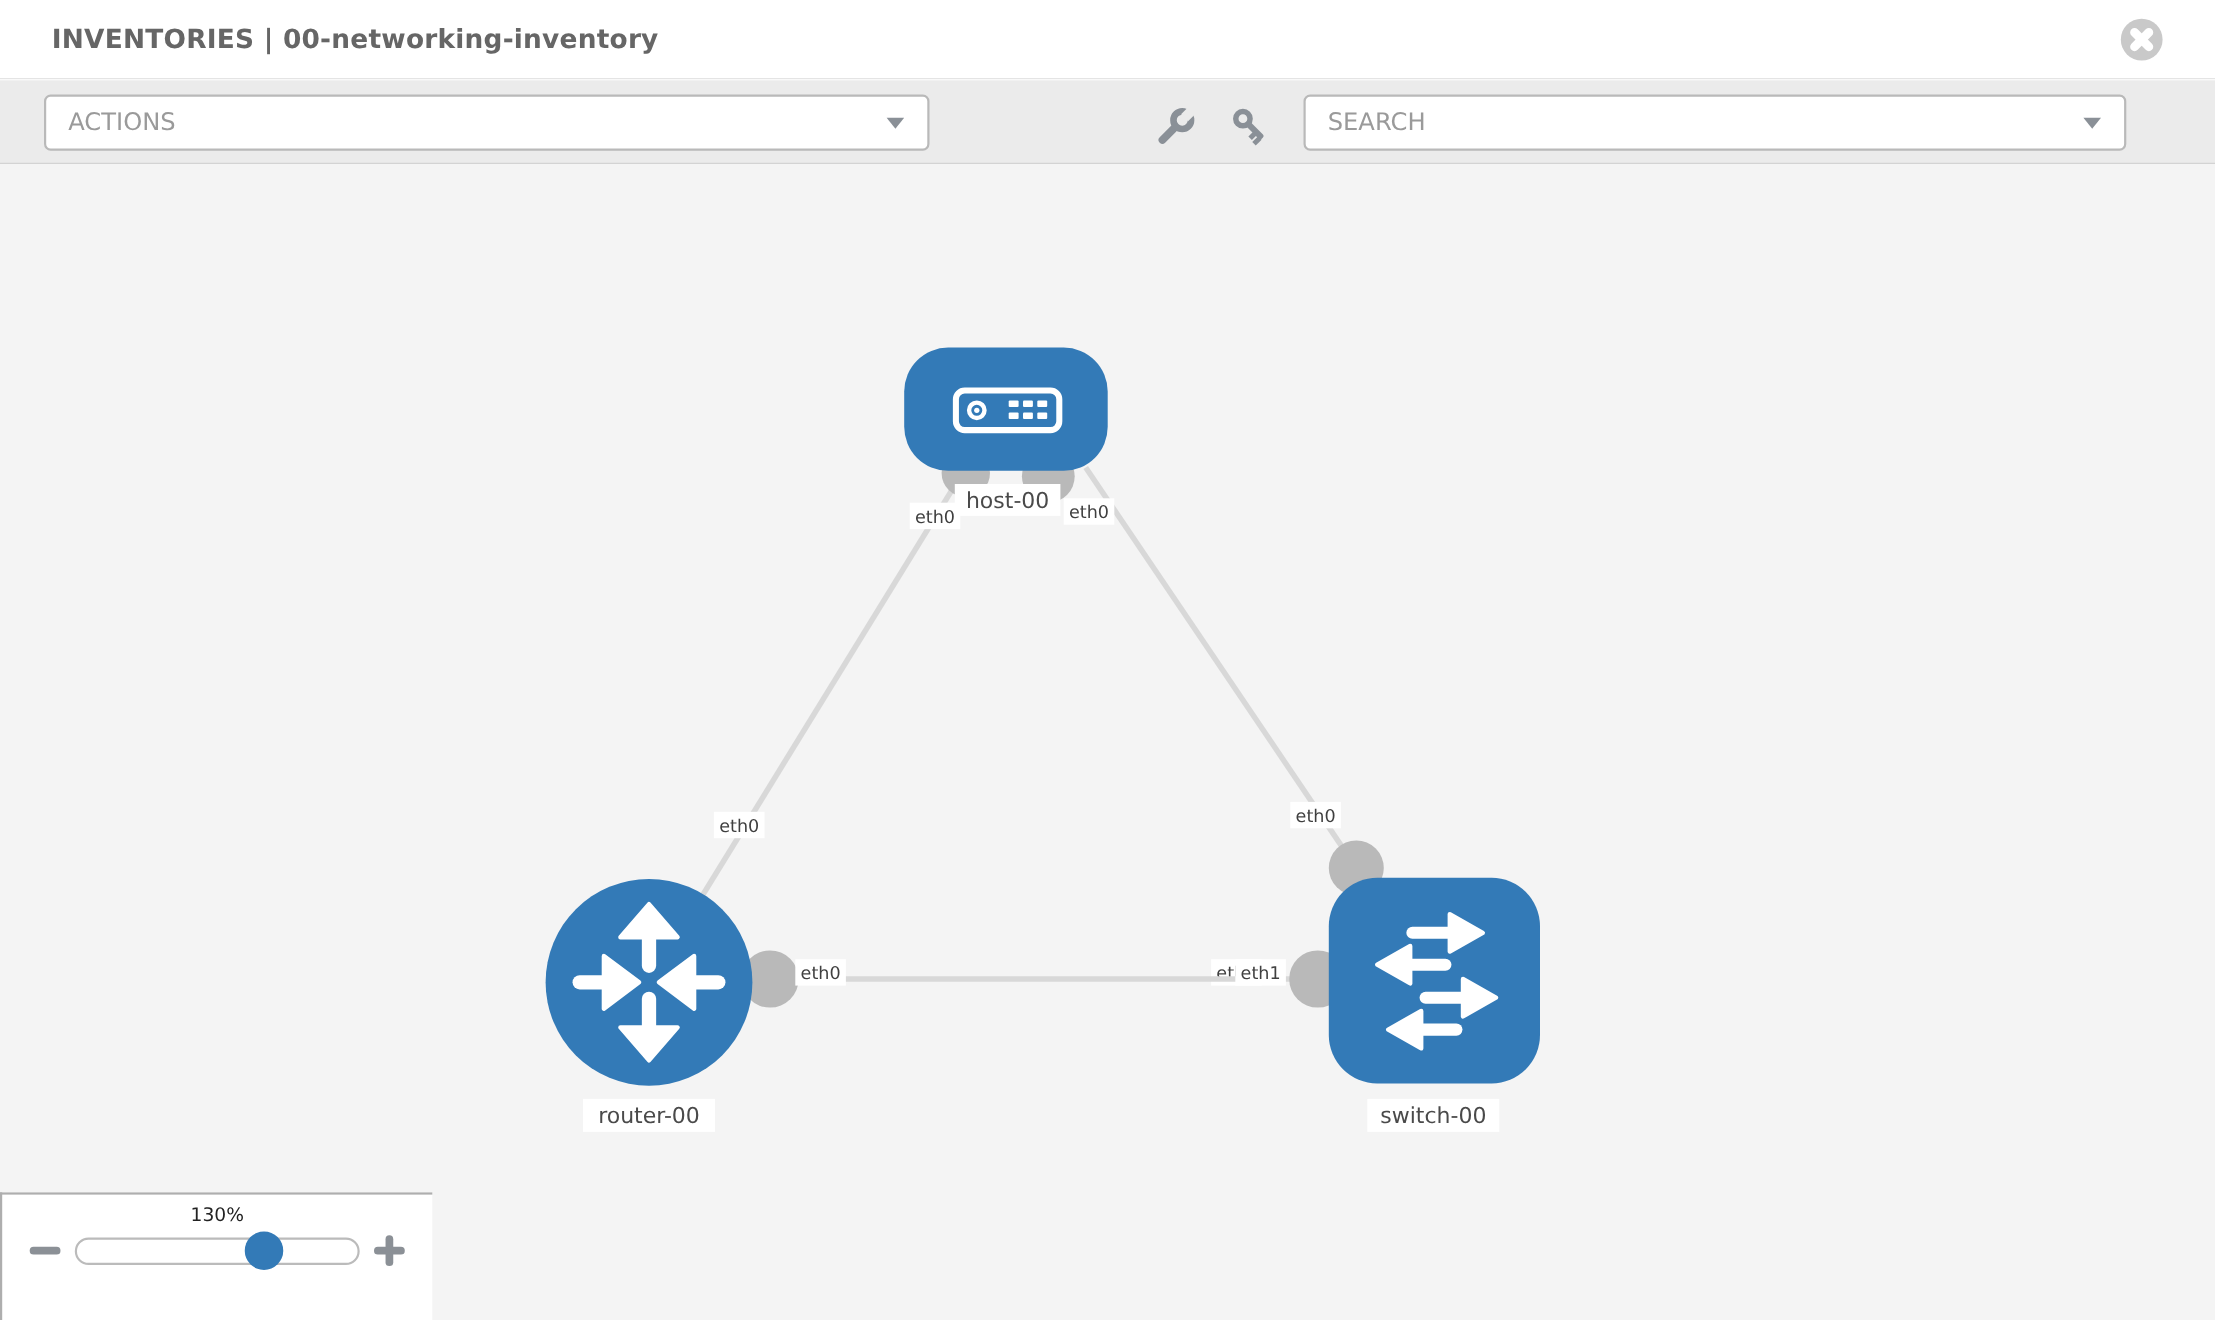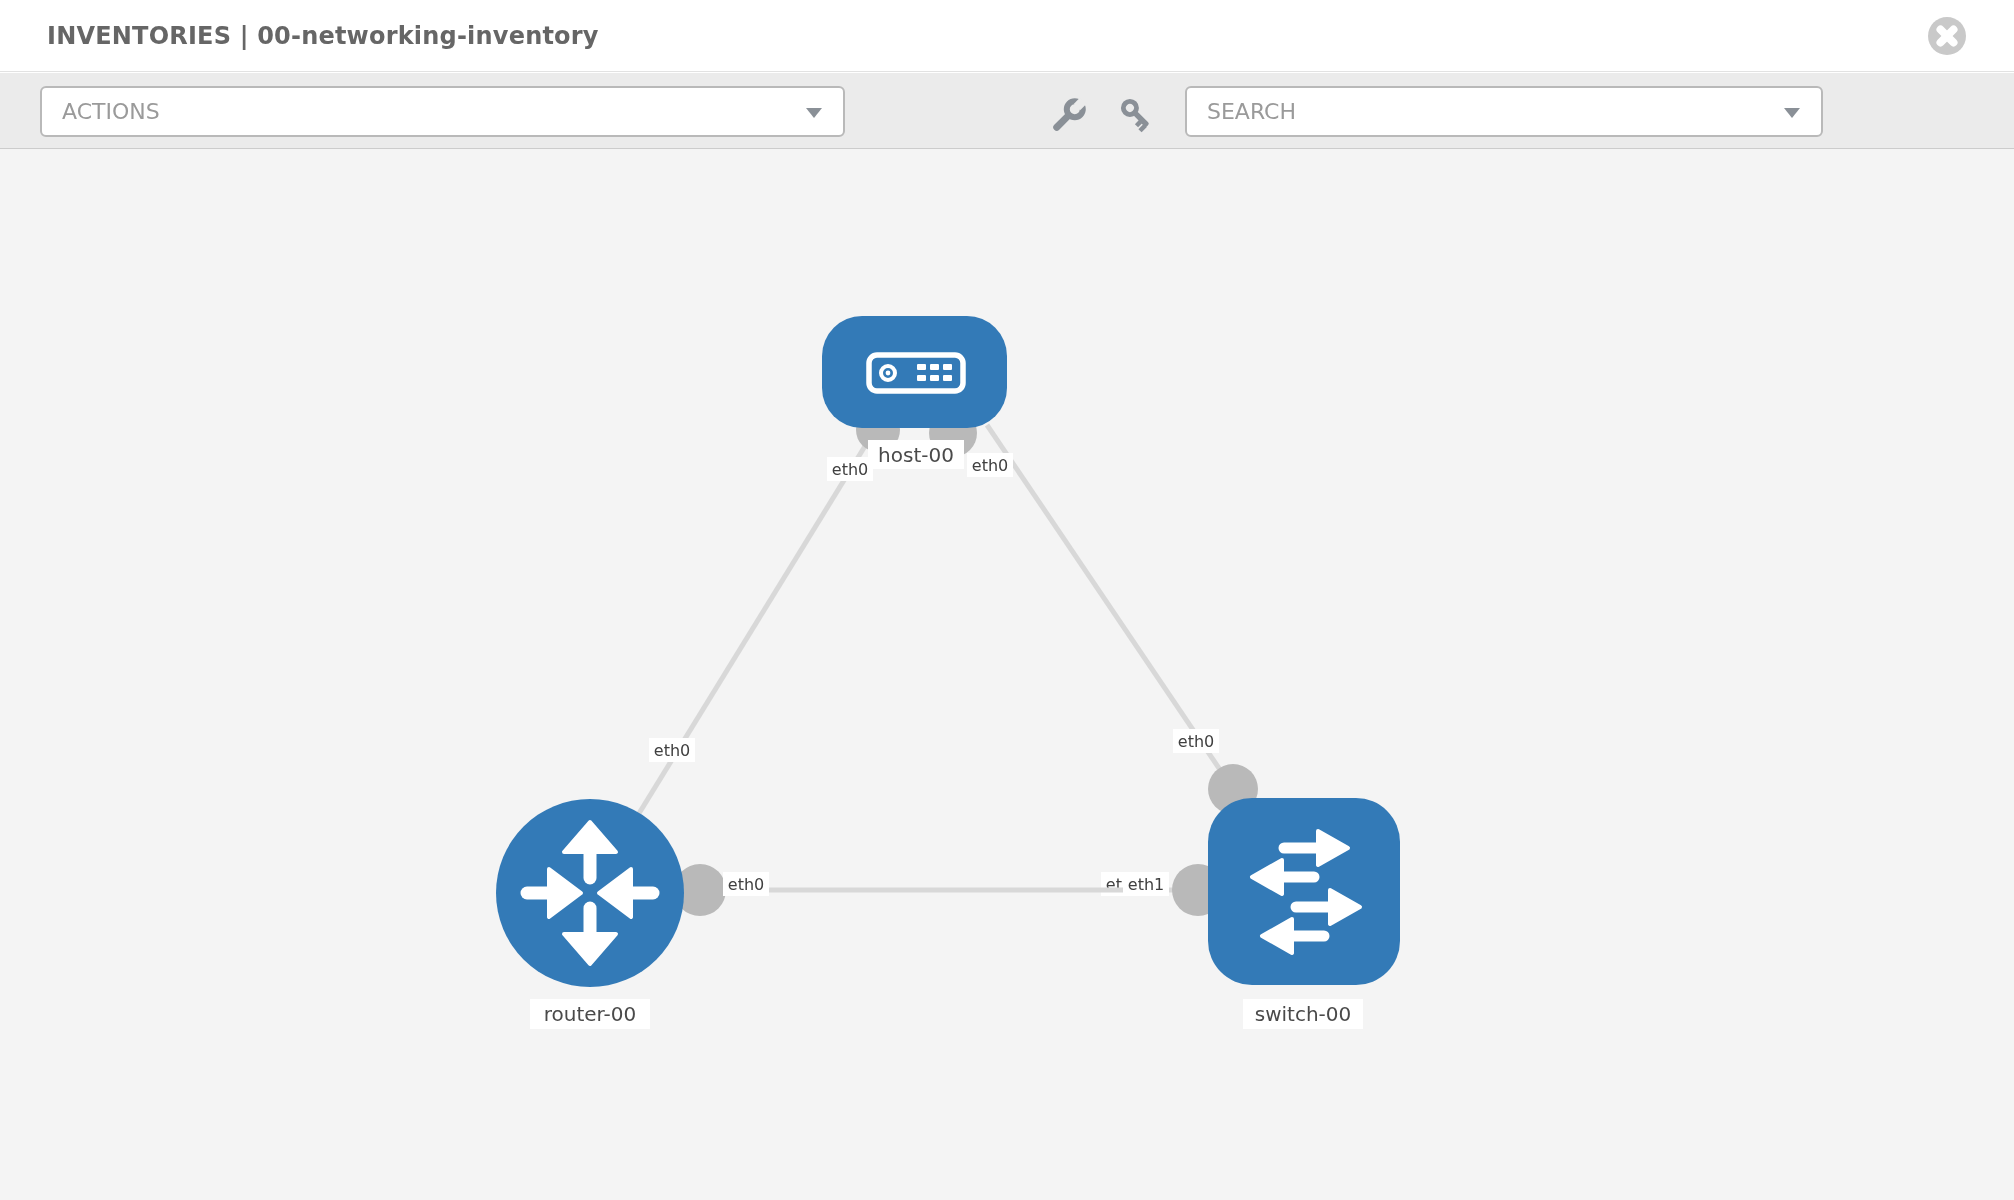--- a/index.html
+++ b/index.html
@@ -24,21 +24,21 @@
     position: absolute; left: 0; top: 73px; width: 2014px; height: 76px;
     background: #ebebeb; border-bottom: 1px solid #cccccc;
   }
   .select-box {
     position: absolute; top: 13px; height: 51px;
     background: #ffffff; border: 2px solid #b9b9b9; border-radius: 6px;
     display: flex; align-items: center; justify-content: space-between;
     padding: 12px 20px; color: #9a9a9a; font-size: 22px; cursor: pointer;
   }
   .select-actions { left: 40px;  width: 805px; }
-  .select-search  { left: 1185px; width: 638px; }
+  .select-search  { left: 1185px; width: 748px; }
   .tool-icon { position: absolute; top: 20px; width: 44px; height: 44px; cursor: pointer; }
   .tool-icon.wrench { left: 1045px; }
   .tool-icon.key    { left: 1115px; }
   
   .canvas {
     position: absolute; left: 0; top: 149px; width: 2014px; height: 1051px;
     background: #f4f4f4;
   }
   .canvas svg { display: block; }
   svg text { font-family: "DejaVu Sans", "Liberation Sans", sans-serif; }
@@ -214,13 +214,32 @@
     <g>
       <rect x="723" y="723" width="46" height="24" fill="#ffffff"></rect>
       <text class="if-label-text" x="746" y="741" text-anchor="middle">eth0</text>
     </g>
     <g>
       <rect x="1123" y="723" width="46" height="24" fill="#ffffff"></rect>
       <text class="if-label-text" x="1146" y="741" text-anchor="middle">eth1</text>
     </g>
   </svg>
 
+  <div class="zoom-panel" style="left:0; top:935px;">
+    <div class="zoom-value">130%</div>
+    <div class="zoom-row">
+      <div class="zoom-btn">
+        <svg width="30" height="30" viewBox="0 0 30 30">
+          <rect x="1" y="11.5" width="28" height="7" rx="3.5" fill="#8b9096"></rect>
+        </svg>
+      </div>
+      <div class="zoom-track">
+        <div class="zoom-handle"></div>
+      </div>
+      <div class="zoom-btn">
+        <svg width="30" height="30" viewBox="0 0 30 30">
+          <rect x="1" y="11.5" width="28" height="7" rx="3.5" fill="#8b9096"></rect>
+          <rect x="11.5" y="1" width="7" height="28" rx="3.5" fill="#8b9096"></rect>
+        </svg>
+      </div>
+    </div>
+  </div>
 </div>
 
 </body></html>

